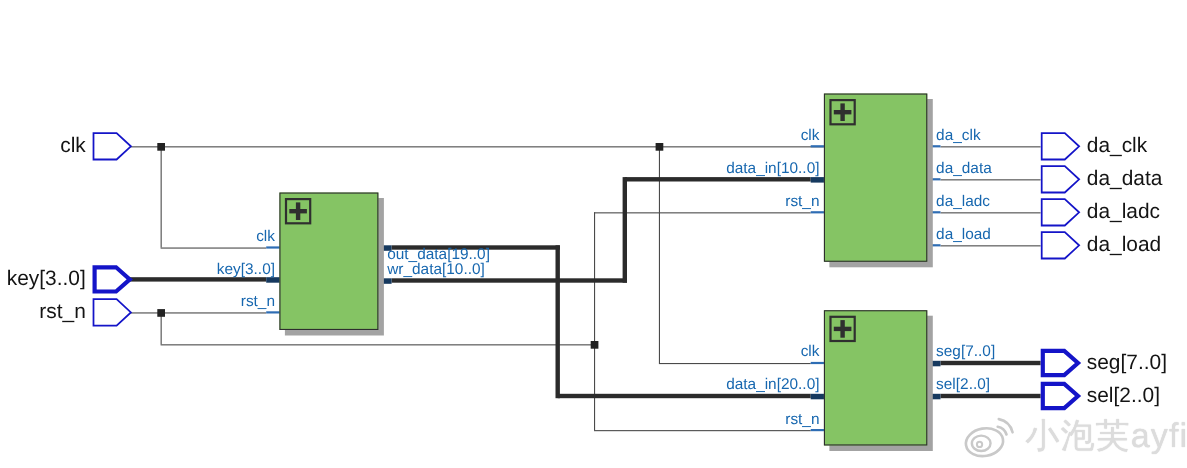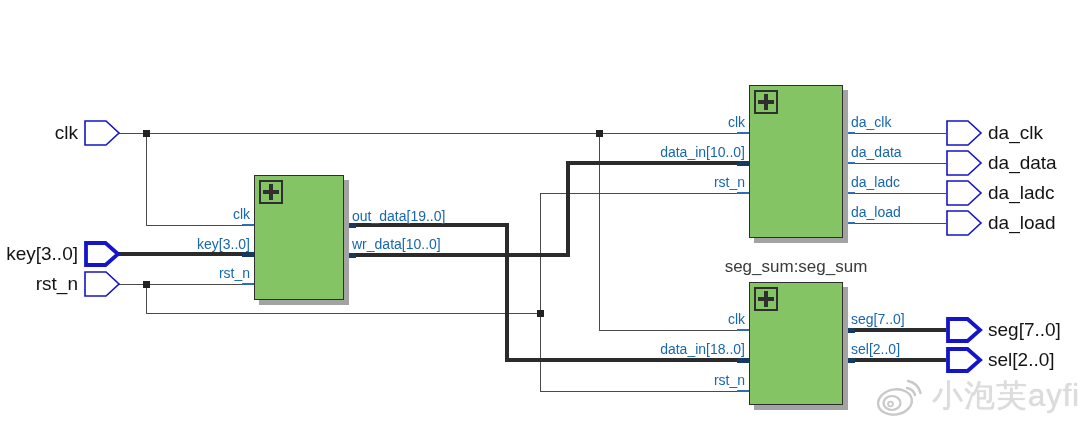--- a/index.html
+++ b/index.html
@@ -106,38 +106,37 @@
     <div class="plus"></div>
   </div>
 
   <div class="block" style="left:749px;top:85px;width:94px;height:153px">
     <div class="plus"></div>
   </div>
 
   <div class="block" style="left:749px;top:282px;width:94px;height:123px">
     <div class="plus"></div>
   </div>
-  <div class="block-title" style="left:796px;top:257px">seg_sum:seg_sum</div>
 
   <div class="plabel in" style="right:829px;top:206px">clk</div>
   <div class="plabel in" style="right:829px;top:236px">key[3..0]</div>
   <div class="plabel in" style="right:829px;top:265px">rst_n</div>
-  <div class="plabel" style="left:352px;top:208px">out_data[19..0]</div>
+  <div class="plabel" style="left:352px;top:222px">out_data[19..0]</div>
   <div class="plabel" style="left:352px;top:236px">wr_data[10..0]</div>
 
   <div class="plabel in" style="right:334px;top:114px">clk</div>
   <div class="plabel in" style="right:334px;top:144px">data_in[10..0]</div>
   <div class="plabel in" style="right:334px;top:174px">rst_n</div>
   <div class="plabel" style="left:851px;top:114px">da_clk</div>
   <div class="plabel" style="left:851px;top:144px">da_data</div>
   <div class="plabel" style="left:851px;top:174px">da_ladc</div>
   <div class="plabel" style="left:851px;top:204px">da_load</div>
 
   <div class="plabel in" style="right:334px;top:311px">clk</div>
-  <div class="plabel in" style="right:334px;top:341px">data_in[18..0]</div>
+  <div class="plabel in" style="right:334px;top:341px">data_in[20..0]</div>
   <div class="plabel in" style="right:334px;top:372px">rst_n</div>
   <div class="plabel" style="left:851px;top:311px">seg[7..0]</div>
   <div class="plabel" style="left:851px;top:341px">sel[2..0]</div>
 
   <div class="pin" style="left:84px;top:120px">
     <svg width="36" height="26" viewBox="0 0 36 26">
       <path d="M1,1 H22 L35,13 L22,25 H1 Z" fill="#ffffff" stroke="#1414c8" stroke-width="1.6"></path>
     </svg>
   </div>
   <div class="pin" style="left:84px;top:241px">

